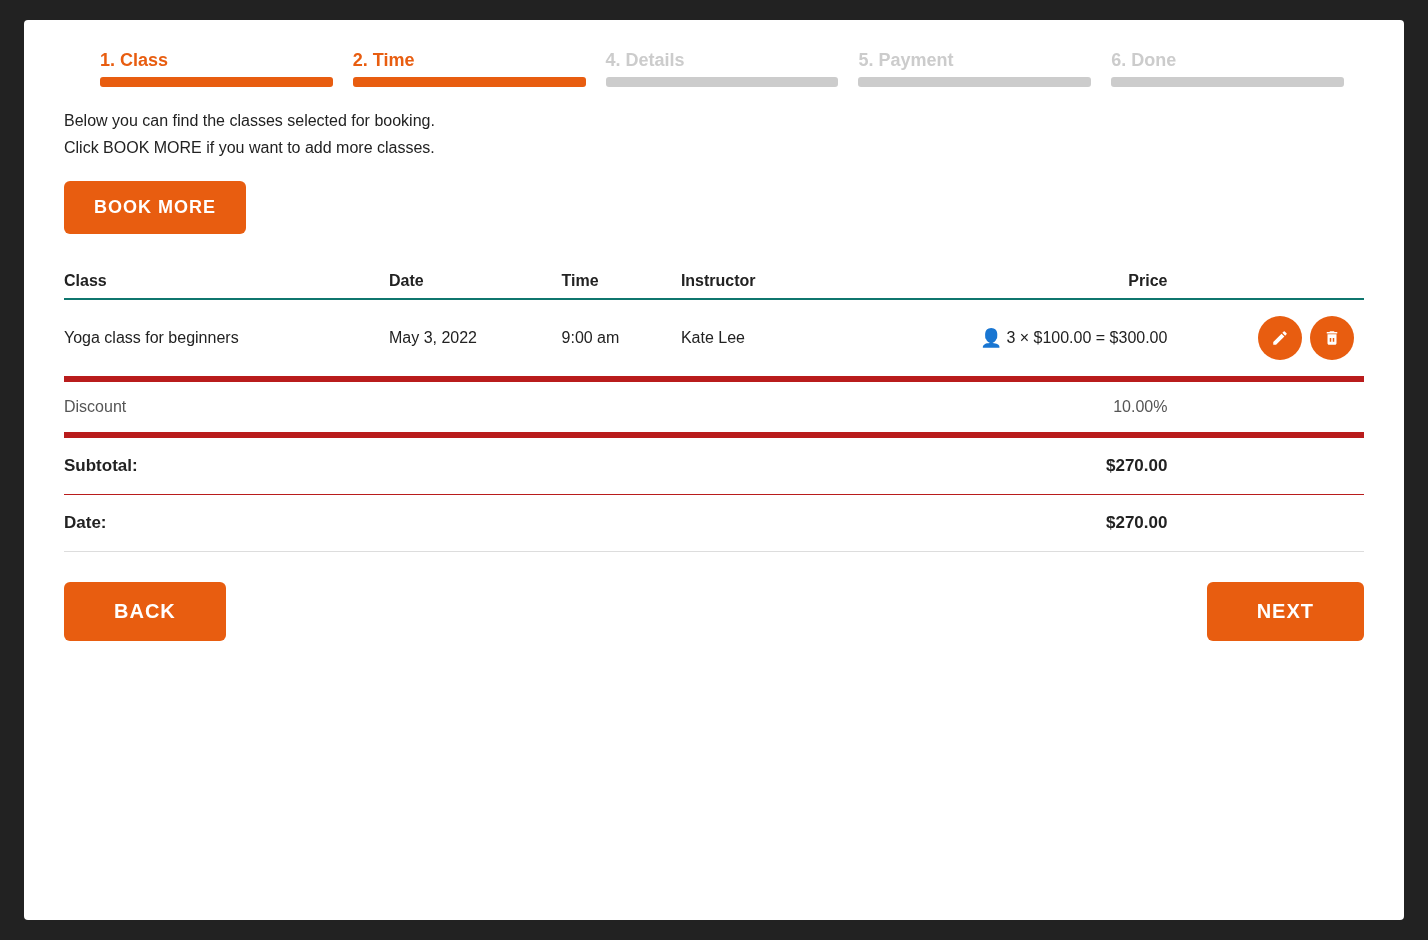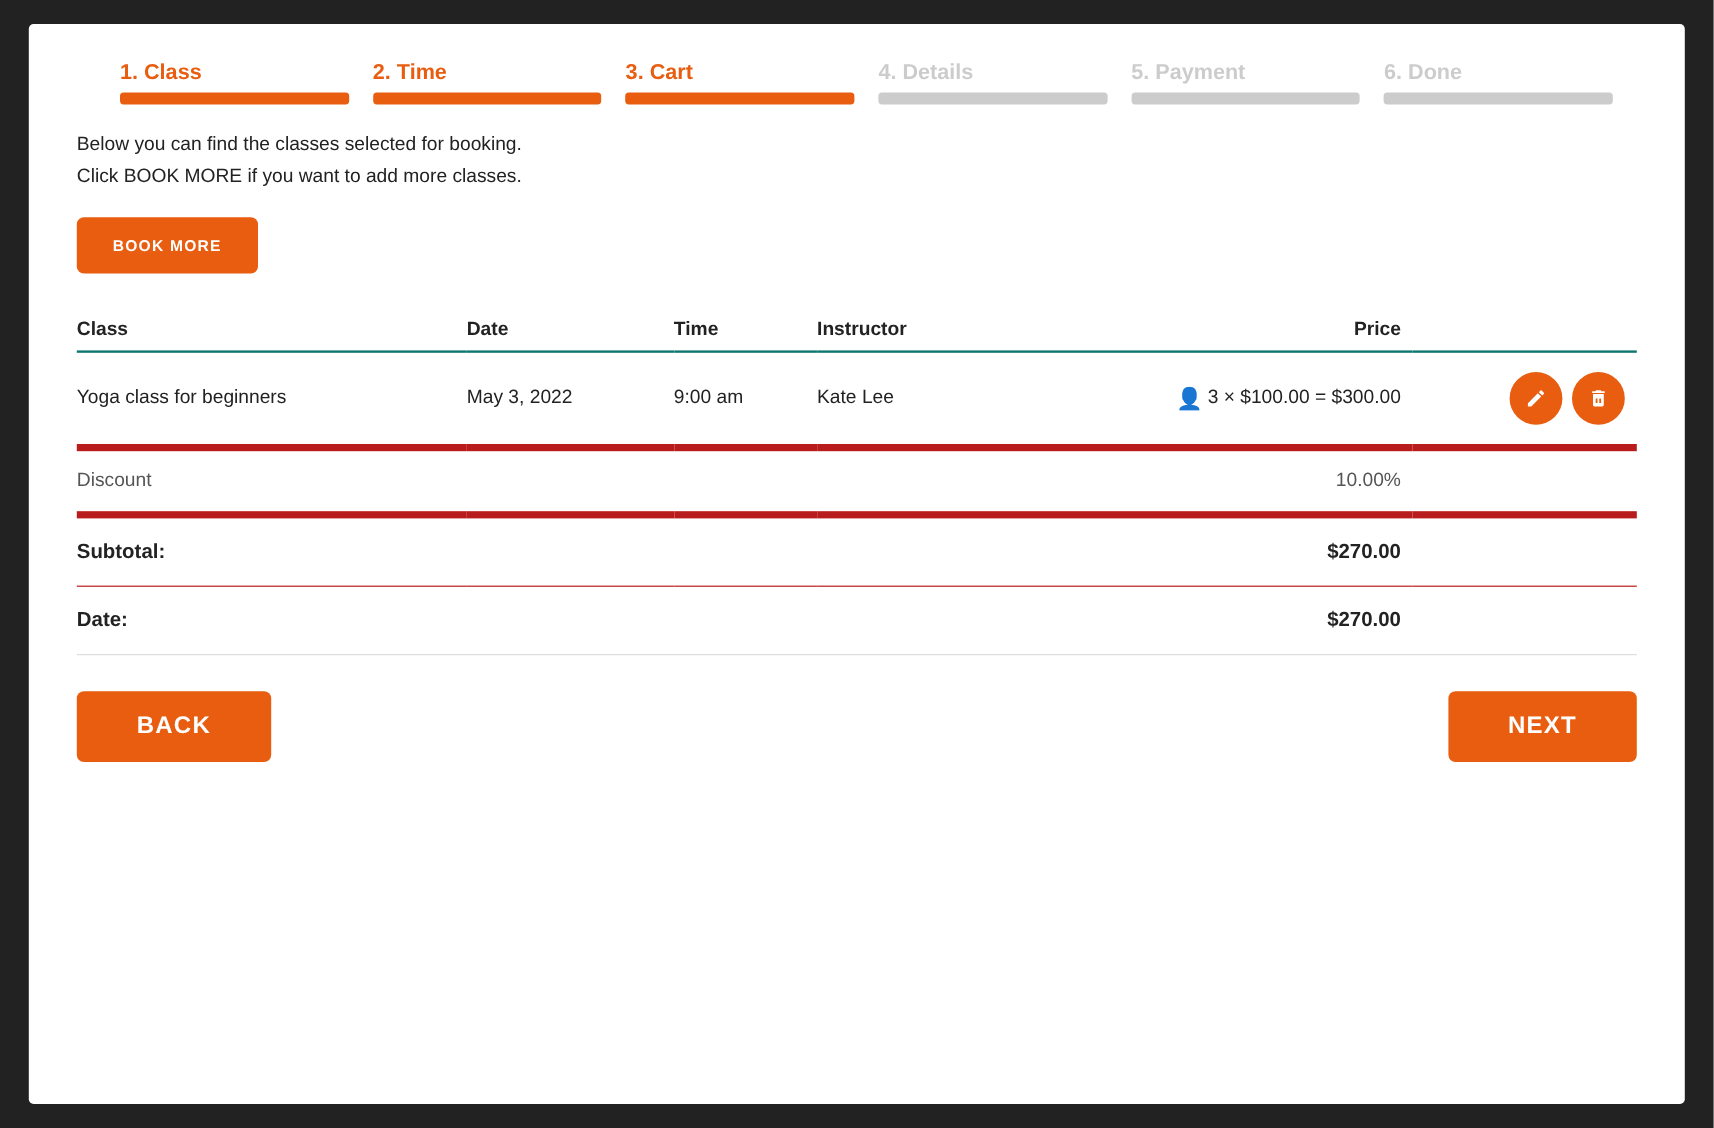--- a/index.html
+++ b/index.html
@@ -60,21 +60,21 @@
       line-height: 1.7;
     }
 
     
     .book-more-btn {
       background: #e85d10;
       color: #fff;
       border: none;
       border-radius: 6px;
       padding: 16px 30px;
-      font-size: 13px;
+      font-size: 18px;
       font-weight: 700;
       letter-spacing: 1px;
       cursor: pointer;
       margin-bottom: 30px;
       text-transform: uppercase;
     }
 
     
     .cart-table {
       width: 100%;
@@ -180,24 +180,20 @@
 <div class="container">
 
   
   <div class="stepper" id="stepper-container">
       <div class="step">
         <div class="step-label active">1. Class</div>
         <div class="step-bar active"></div>
       </div>
       <div class="step">
         <div class="step-label active">2. Time</div>
-        <div class="step-bar active"></div>
-      </div>
-      <div class="step">
-        <div class="step-label active">3. Cart</div>
         <div class="step-bar active"></div>
       </div>
       <div class="step">
         <div class="step-label">4. Details</div>
         <div class="step-bar"></div>
       </div>
       <div class="step">
         <div class="step-label">5. Payment</div>
         <div class="step-bar"></div>
       </div>

